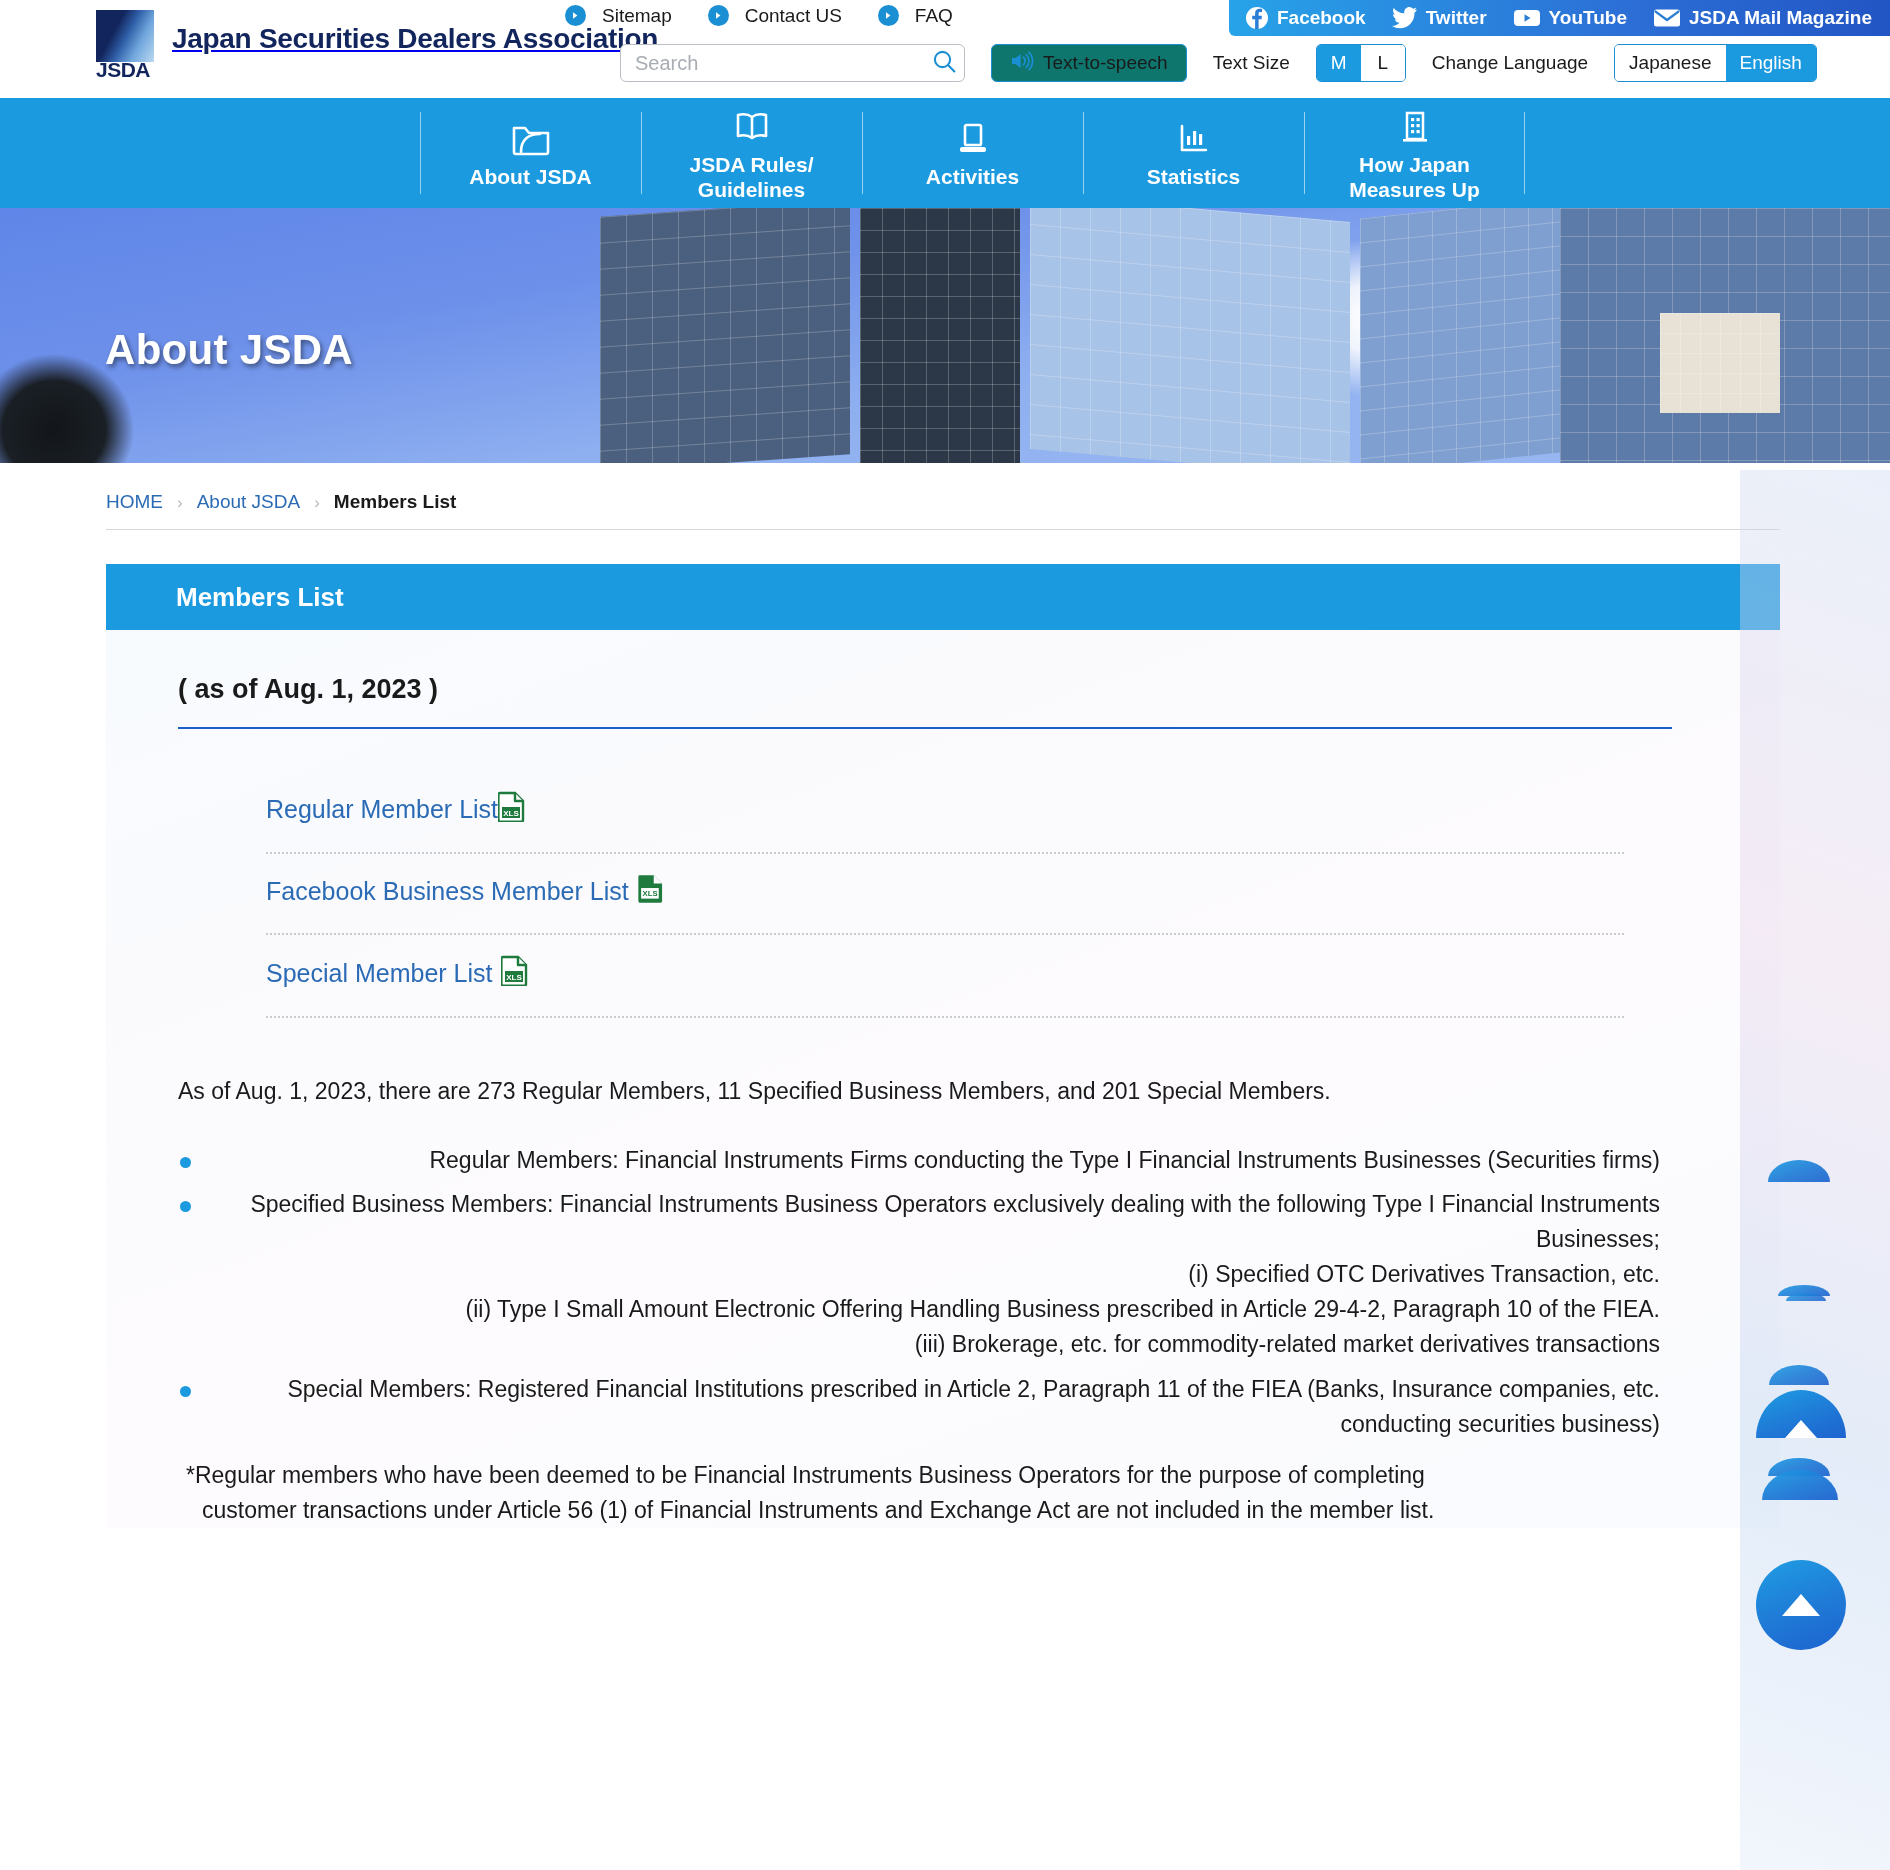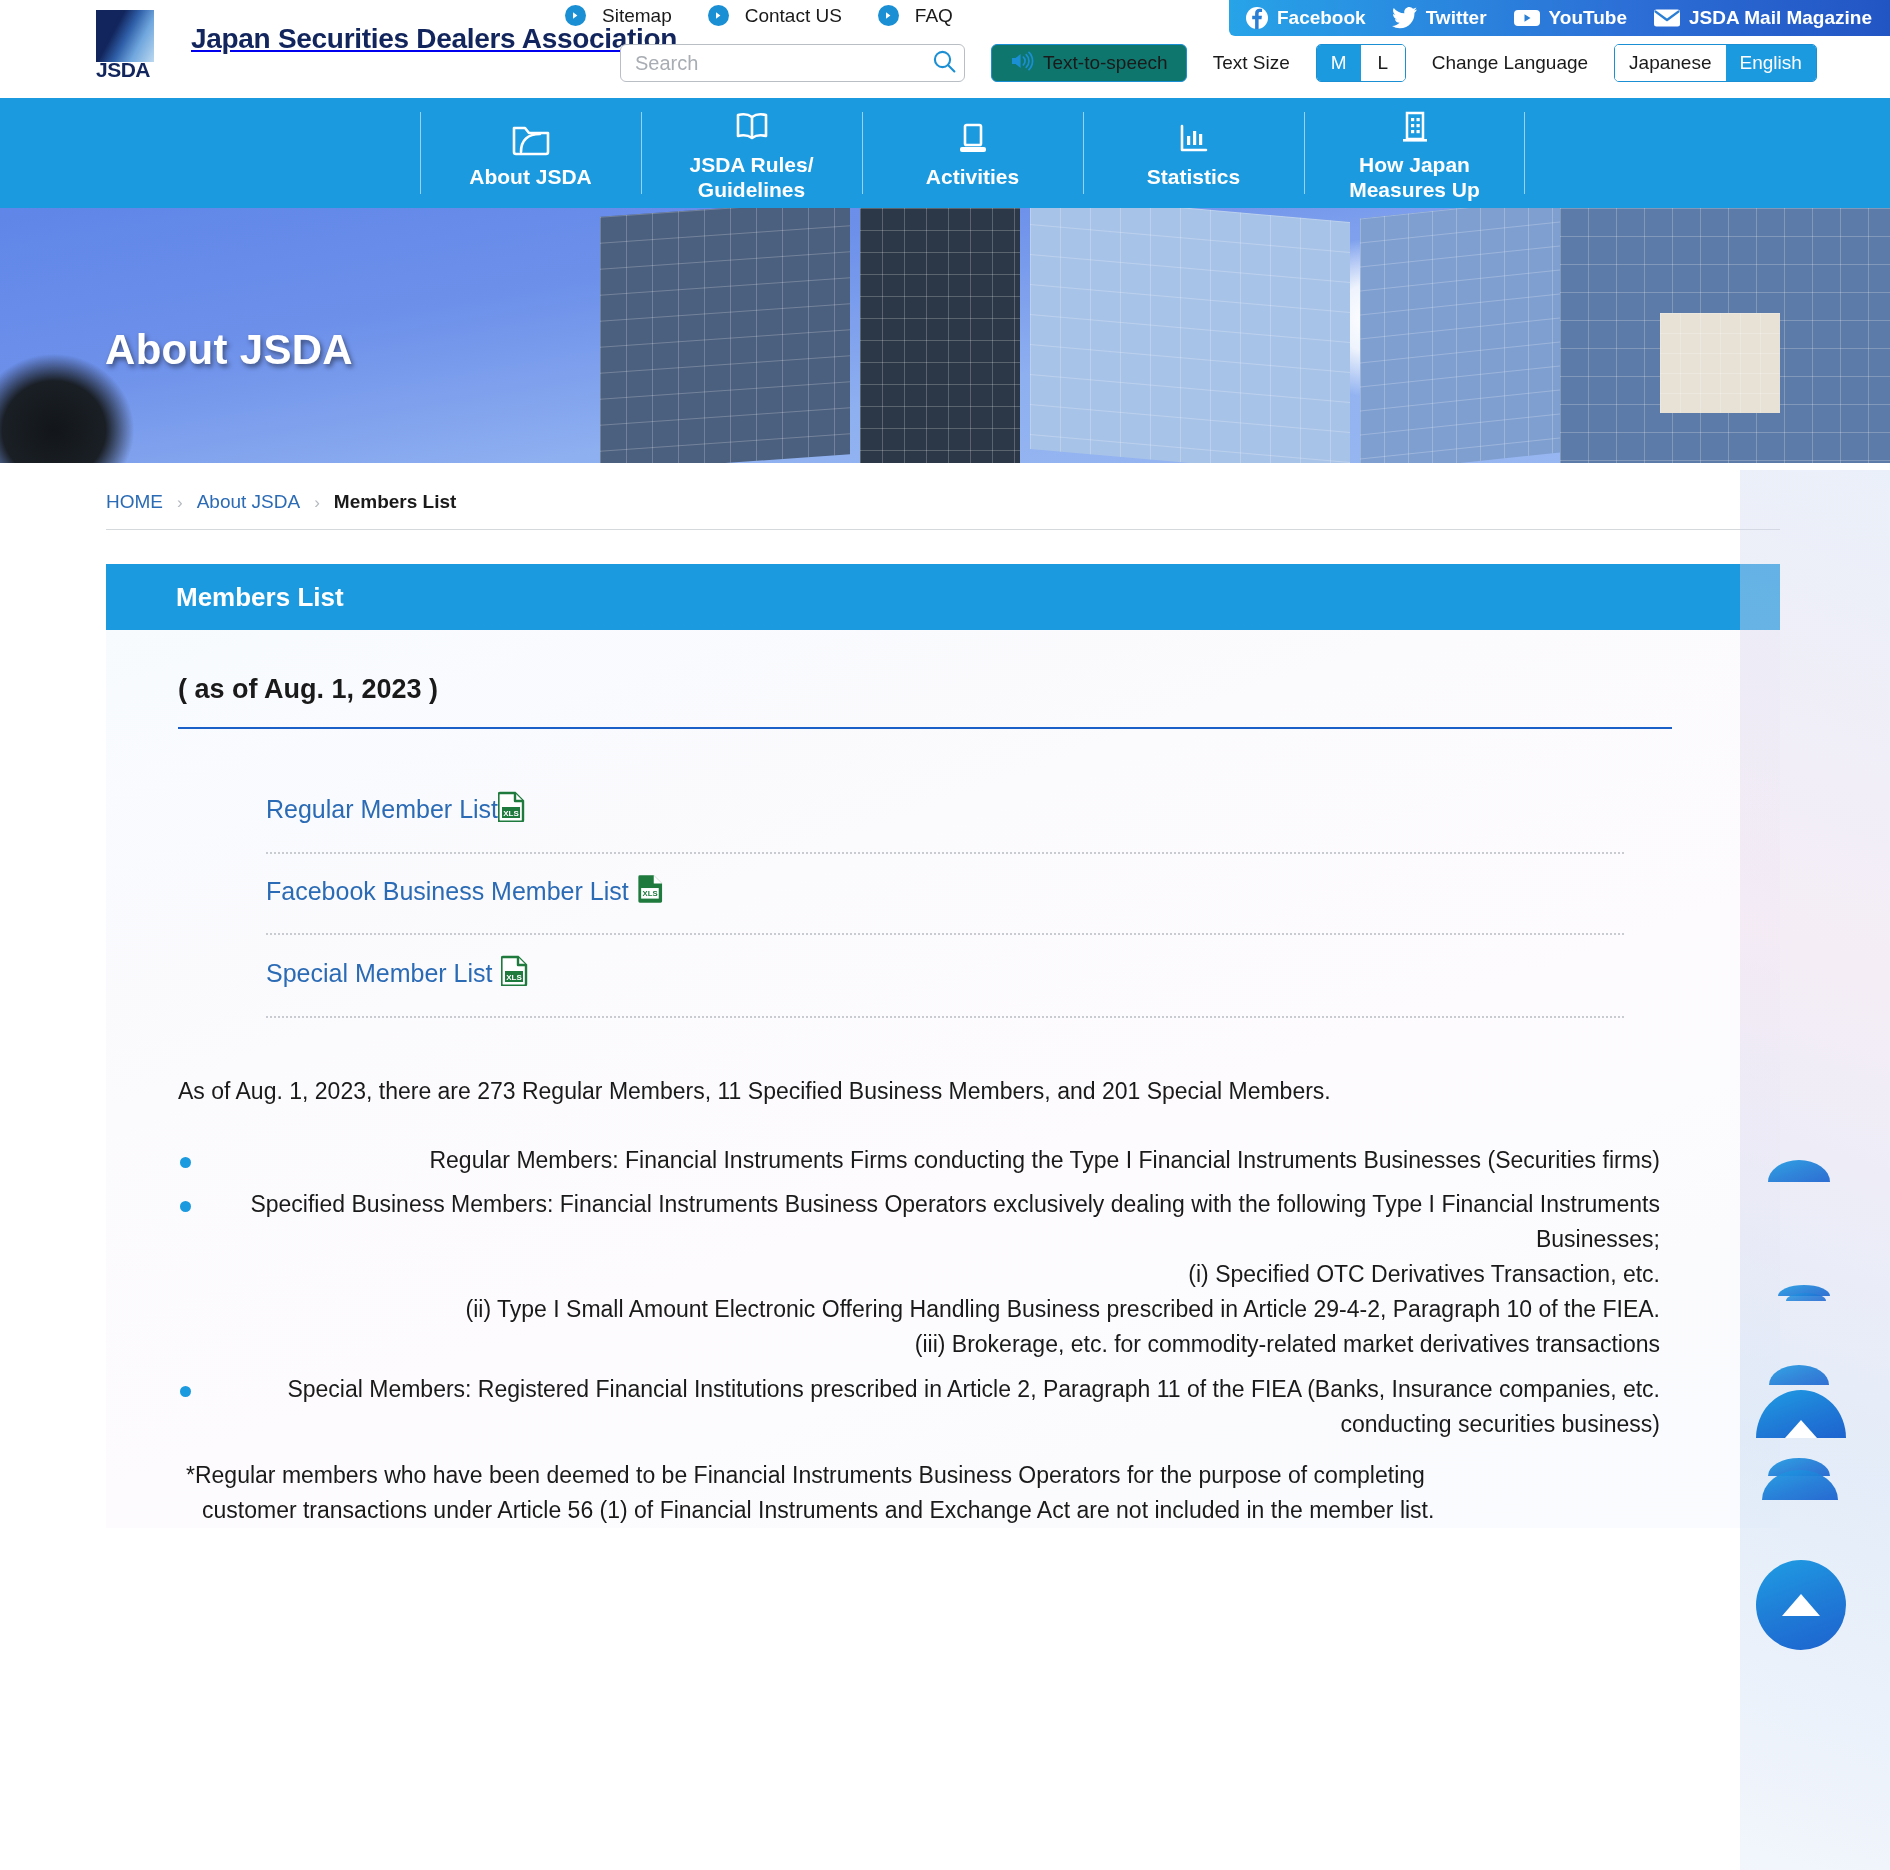--- a/index.html
+++ b/index.html
@@ -40,21 +40,21 @@
     background: #12255c;
     clip-path: polygon(0 0, 100% 0, 0 100%);
   }
   .logo-mark .wd {
     position: absolute; left: 0; bottom: 0;
     font-size: 21px; font-weight: bold; color: #12255c;
     letter-spacing: -0.5px;
   }
   .logo-title {
     font-size: 28px; font-weight: bold; color: #12255c;
-    letter-spacing: -0.3px; padding-bottom: 14px; margin-left: 19px;
+    letter-spacing: -0.3px; padding-bottom: 14px;
   }
 
   .util-links {
     position: absolute;
     left: 565px; top: 0px;
     display: flex; gap: 36px; align-items: center;
     height: 32px;
   }
   .util-link {
     display: flex; align-items: flex-start; gap: 16px;

